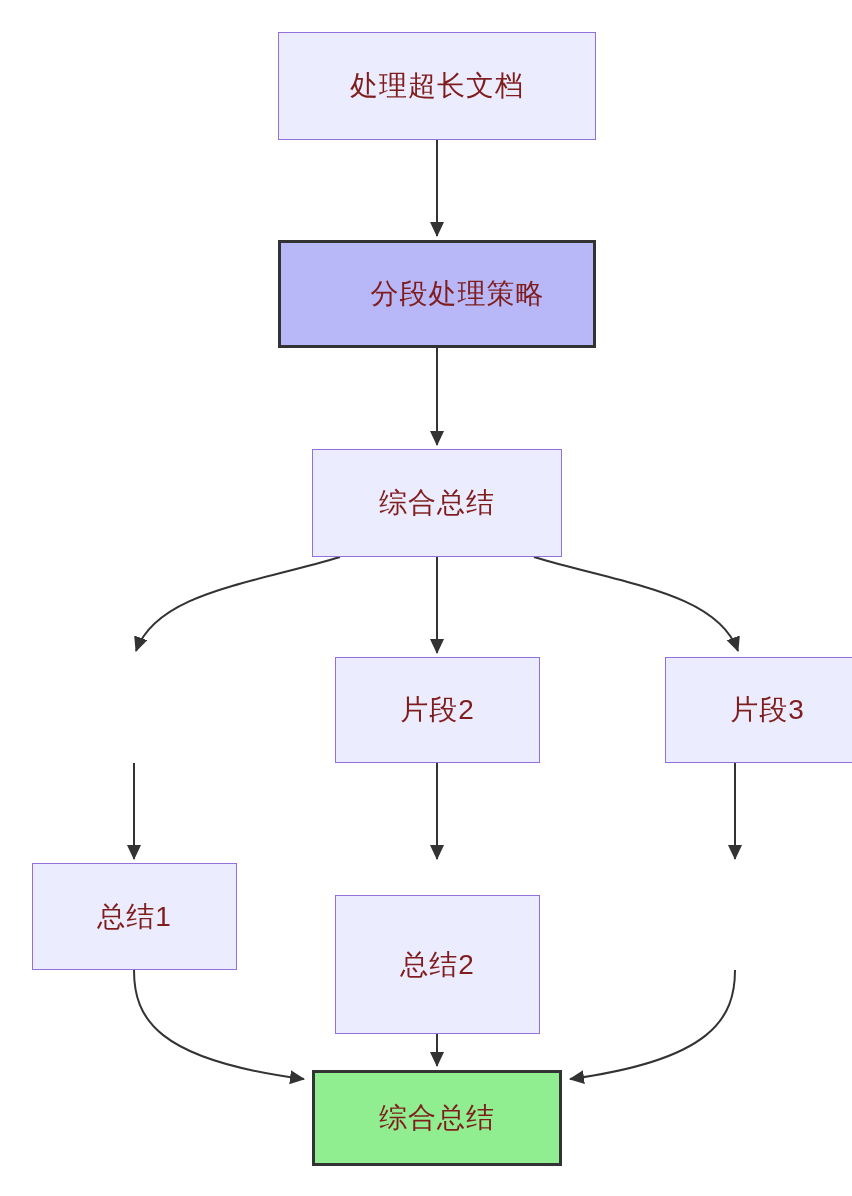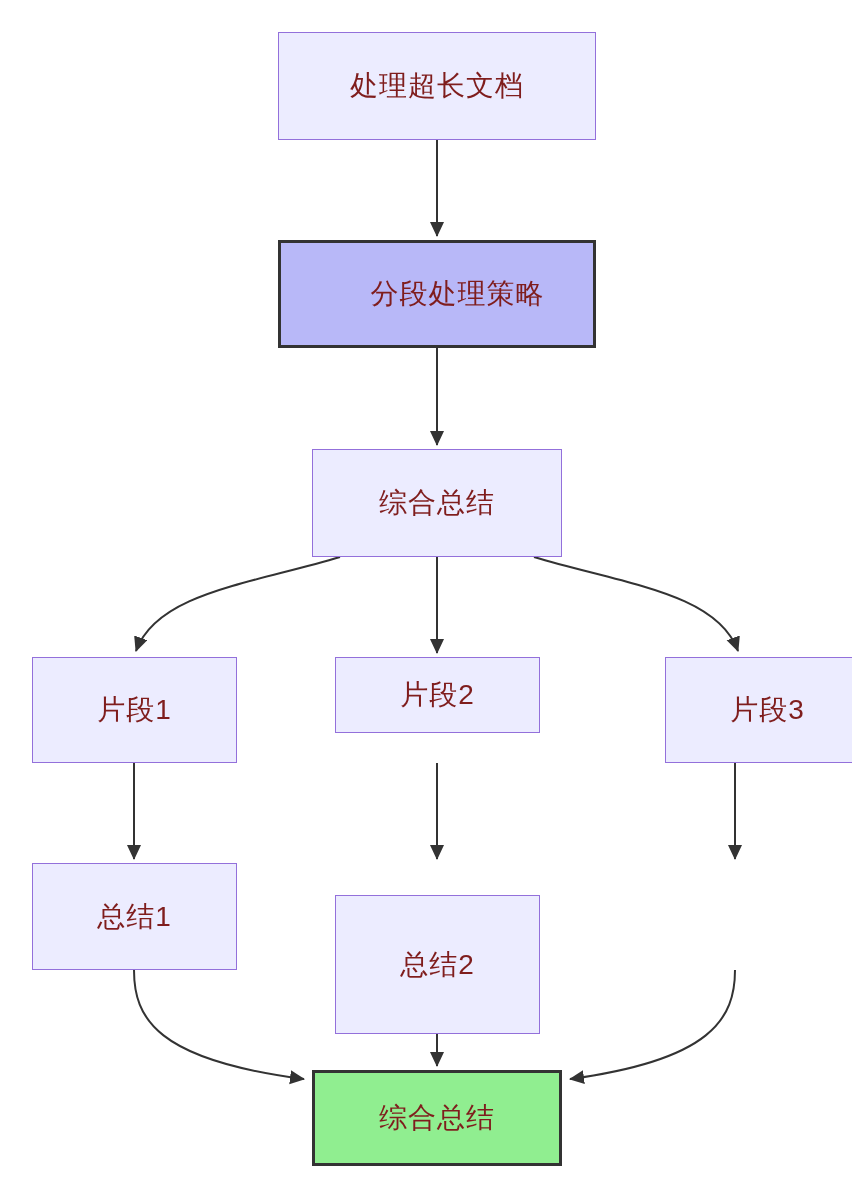--- a/index.html
+++ b/index.html
@@ -42,21 +42,21 @@
   }
   .node.emph-green {
     background: #90EE90;
     border: 3px solid #333333;
   }
   
   .n-a  { left: 278px; top: 32px;   width: 318px; height: 108px; }
   .n-b  { left: 278px; top: 240px;  width: 318px; height: 108px; padding-left: 41px; }
   .n-c  { left: 312px; top: 449px;  width: 250px; height: 108px; }
   .n-d1 { left: 32px;  top: 657px;  width: 205px; height: 106px; }
-  .n-d2 { left: 335px; top: 657px;  width: 205px; height: 76px; }
+  .n-d2 { left: 335px; top: 657px;  width: 205px; height: 106px; }
   .n-d3 { left: 633px; top: 657px;  width: 205px; height: 106px; margin-left: 32px; }
   .n-e1 { left: 32px;  top: 863px;  width: 205px; height: 107px; }
   .n-e2 { left: 335px; top: 895px;  width: 205px; height: 139px; }
   .n-e3 { left: 633px; top: 863px;  width: 205px; height: 107px; }
   .n-f  { left: 312px; top: 1070px; width: 250px; height: 96px; }
 </style>
 </head>
 <body>
 
 <div class="canvas">
@@ -87,23 +87,20 @@
   </div>
 
   <div class="node emph-purple n-b">
     <span>分段处理策略</span>
   </div>
 
   <div class="node default n-c">
     <span>综合总结</span>
   </div>
 
-  <div class="node default n-d1">
-    <span>片段1</span>
-  </div>
 
   <div class="node default n-d2">
     <span>片段2</span>
   </div>
 
   <div class="node default n-d3">
     <span>片段3</span>
   </div>
 
   <div class="node default n-e1">

